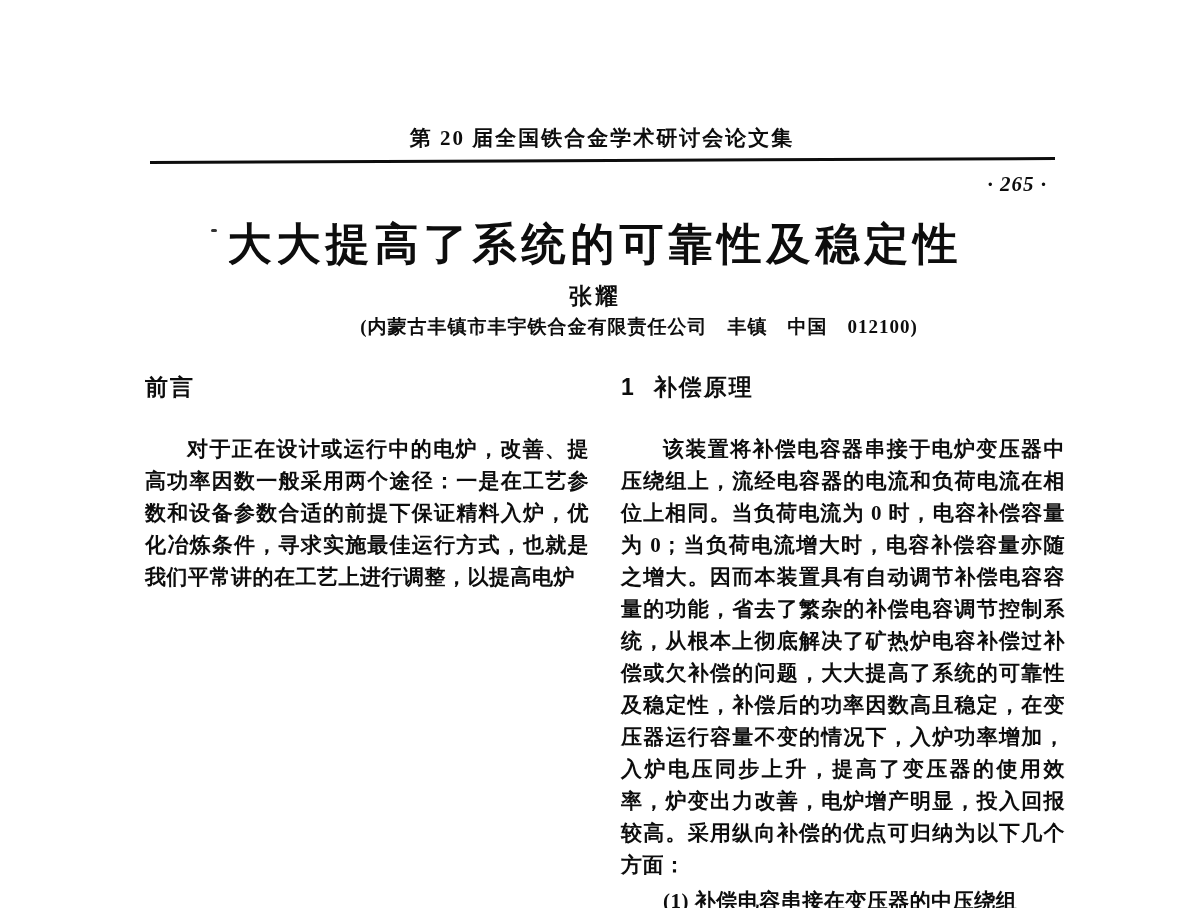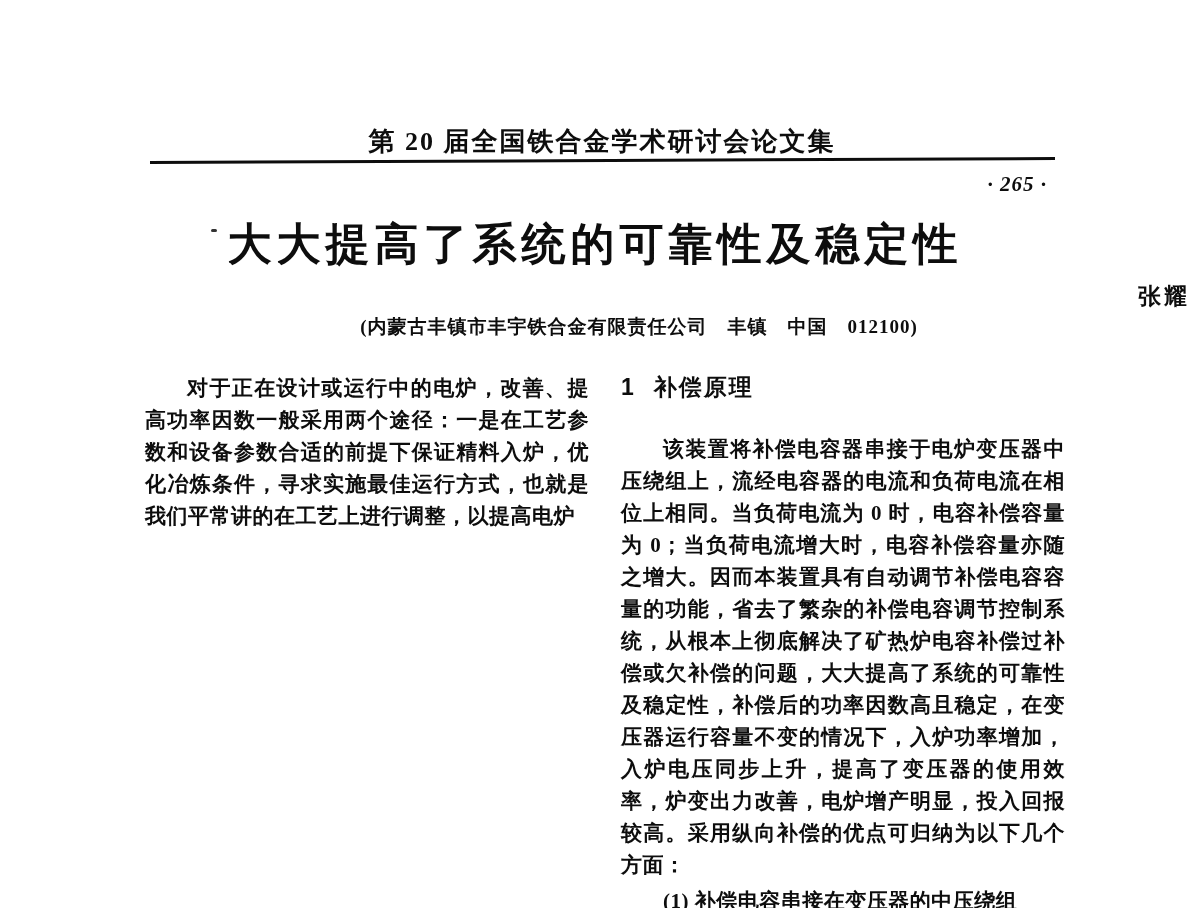--- a/index.html
+++ b/index.html
@@ -22,21 +22,21 @@
     top: 124px;
     left: 150px;
     width: 905px;
     height: 30px;
   }
   .proceedings-title {
     position: absolute;
     left: 0;
     right: 1px;
     text-align: center;
-    font-size: 26px;
+    font-size: 21px;
     font-weight: 600;
     letter-spacing: 2px;
     font-family: "Liberation Serif", "DejaVu Serif", serif;
   }
   .page-number {
     position: absolute;
     right: 8px;
     top: 0;
     font-size: 21px;
     font-style: italic;
@@ -74,21 +74,21 @@
     font-size: 44px;
     font-weight: 800;
     letter-spacing: 5px;
     white-space: nowrap;
   }
   .author {
     position: absolute;
     top: 281px;
     left: 0;
     width: 100%;
-    text-align: right;
+    text-align: center;
     font-size: 23px;
     font-weight: 600;
     letter-spacing: 3px;
   }
   .affiliation {
     position: absolute;
     top: 314px;
     left: 0;
     width: 100%;
     text-align: center;
@@ -145,20 +145,21 @@
 
   <h1 class="paper-title">大大提高了系统的可靠性及稳定性</h1>
 
   <div class="author">张耀</div>
 
   <div class="affiliation">(内蒙古丰镇市丰宇铁合金有限责任公司　丰镇　中国　012100)</div>
 
   <div class="columns">
 
     <div class="col">
+      <h2 class="section-heading">前言</h2>
       <p>对于正在设计或运行中的电炉，改善、提高功率因数一般采用两个途径：一是在工艺参数和设备参数合适的前提下保证精料入炉，优化冶炼条件，寻求实施最佳运行方式，也就是我们平常讲的在工艺上进行调整，以提高电炉</p>
     </div>
 
     <div class="col">
       <h2 class="section-heading">
         <span class="num">1</span><span>补偿原理</span>
       </h2>
       <p>该装置将补偿电容器串接于电炉变压器中压绕组上，流经电容器的电流和负荷电流在相位上相同。当负荷电流为 0 时，电容补偿容量为 0；当负荷电流增大时，电容补偿容量亦随之增大。因而本装置具有自动调节补偿电容容量的功能，省去了繁杂的补偿电容调节控制系统，从根本上彻底解决了矿热炉电容补偿过补偿或欠补偿的问题，大大提高了系统的可靠性及稳定性，补偿后的功率因数高且稳定，在变压器运行容量不变的情况下，入炉功率增加，入炉电压同步上升，提高了变压器的使用效率，炉变出力改善，电炉增产明显，投入回报较高。采用纵向补偿的优点可归纳为以下几个方面：</p>
       <p>(1) 补偿电容串接在变压器的中压绕组</p>
     </div>

